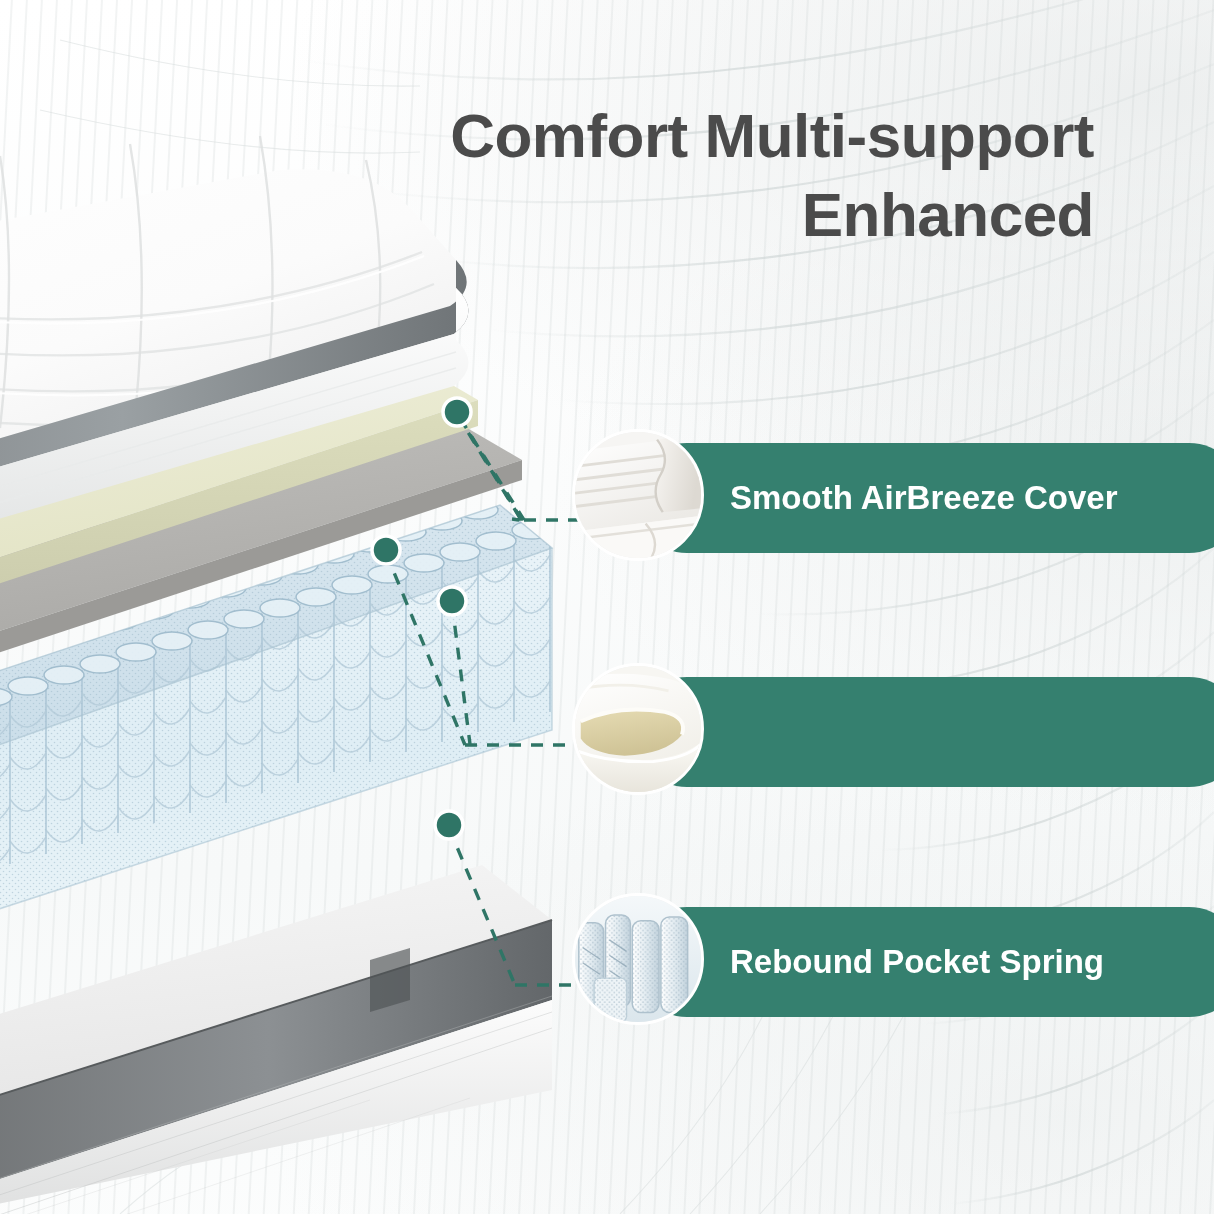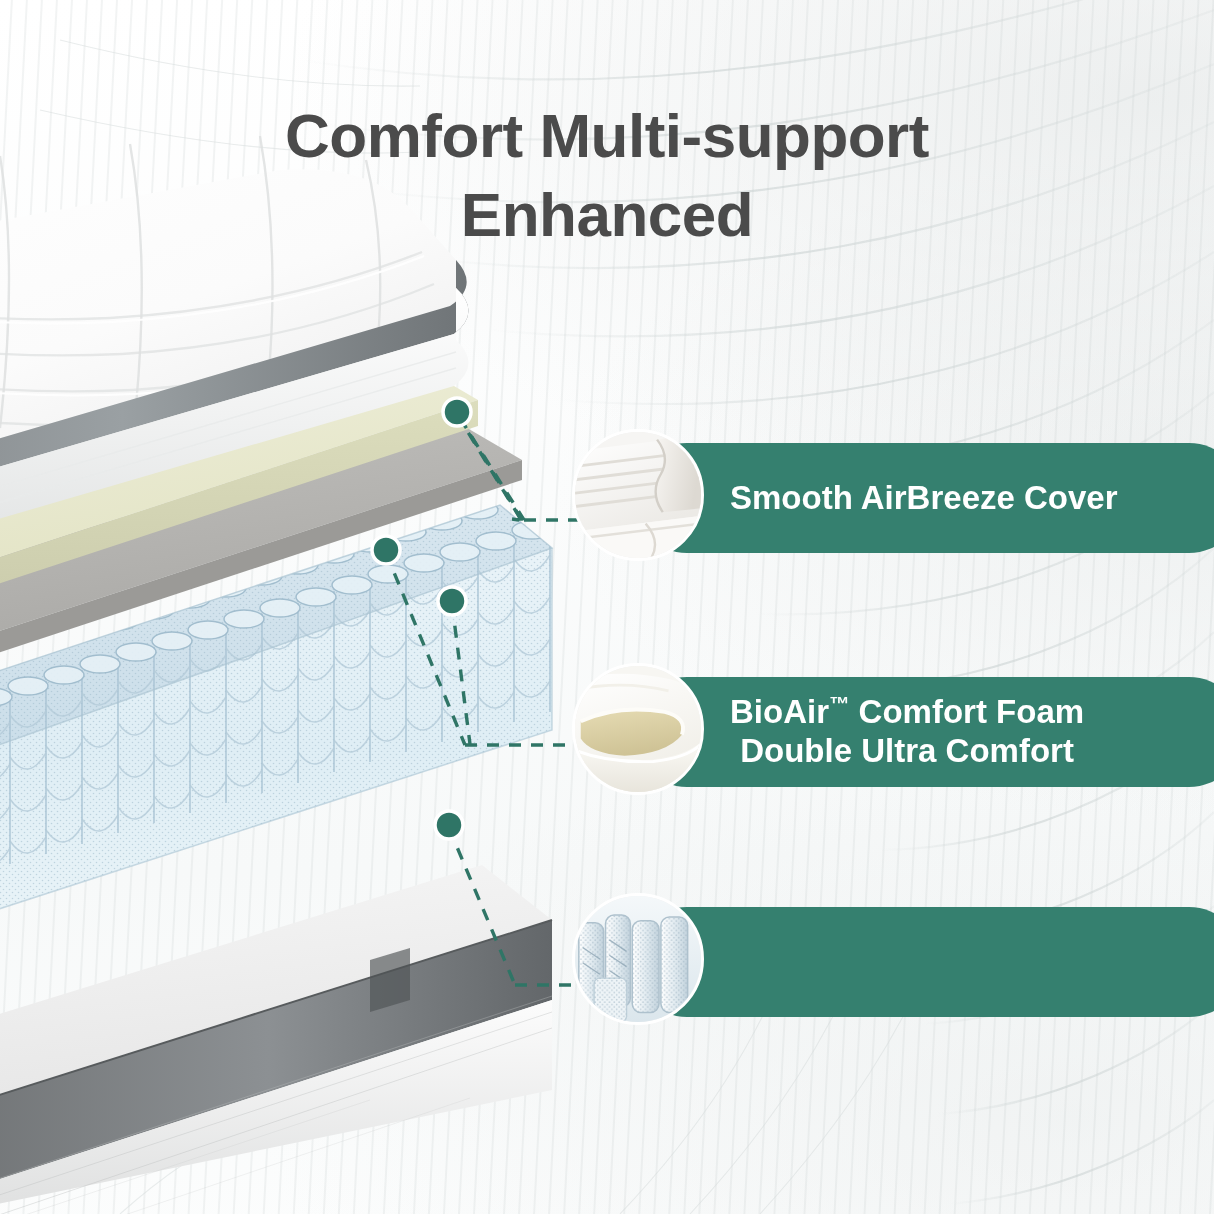--- a/index.html
+++ b/index.html
@@ -32,21 +32,21 @@
         rgba(204,210,210,.00) 15px);
     transform:rotate(-3deg);
     opacity:.75;
   }
   #bg-waves{ position:absolute; inset:0; opacity:.8; }
   #bg-waves svg{ width:100%; height:100%; display:block; }
 
   
   #title{
     position:absolute; left:0; right:0; top:96px;
-    text-align:center; z-index:20;
+    text-align:right; z-index:20;
     color:#4b4b4b;
     font-size:62px; font-weight:bold;
     line-height:1.28; letter-spacing:-0.5px;
     padding:0 120px;
   }
   #title .l2{ display:block; }
 
   
   #mattress{ position:absolute; left:-190px; top:300px; width:790px; height:920px; z-index:10; }
   #mattress svg{ width:100%; height:100%; display:block; overflow:visible; }
@@ -77,21 +77,20 @@
   }
   .badge .thumb svg{ width:100%; height:100%; display:block; }
   .badge .txt{
     position:relative; z-index:3;
     margin-left:26px;
     color:#ffffff;
     font-size:33px; font-weight:bold;
     line-height:1.17;
     white-space:nowrap;
     padding-right:40px;
-    text-align:center;
   }
   .badge .txt .ln{ display:block; }
   .tm{ font-size:.62em; vertical-align:super; line-height:0; }
 
   #badge-1{ left:572px; top:438px; }
   #badge-1 .pill{ width:612px; }
   #badge-2{ left:572px; top:672px; }
   #badge-2 .pill{ width:612px; }
   #badge-3{ left:572px; top:902px; }
   #badge-3 .pill{ width:612px; }
@@ -525,24 +524,20 @@
       </defs>
       <rect width="132" height="132" fill="#f7f6f2"></rect>
       <path d="M-6,14 Q50,2 100,14 Q136,24 132,50 L132,132 L-6,132 Z" fill="url(#t2a)"></path>
       <path d="M6,58 Q44,40 94,48 Q118,54 112,72 Q96,92 52,94 Q16,92 6,76 Z" fill="url(#t2b)"></path>
       <path d="M6,58 Q44,40 94,48 Q118,54 112,72" fill="none" stroke="#fdfcf8" stroke-width="4"></path>
       <path d="M-6,84 Q30,100 80,98 Q116,94 132,80 L132,132 L-6,132 Z" fill="url(#t2c)"></path>
       <path d="M-6,86 Q32,102 82,100 Q118,96 132,82" fill="none" stroke="#ffffff" stroke-width="3"></path>
       <path d="M-6,26 Q48,14 98,26" fill="none" stroke="#f2f0e9" stroke-width="3"></path>
     </svg>
   </div>
-  <div class="txt">
-    <span class="ln"><span>BioAir</span><span class="tm">™</span><span> Comfort Foam</span></span>
-    <span class="ln">Double Ultra Comfort</span>
-  </div>
 </div>
 
 <div class="badge" id="badge-3">
   <div class="pill"></div>
   <div class="thumb">
     <svg viewBox="0 0 132 132">
       <defs>
         <linearGradient id="t3a" x1="0" y1="0" x2="0" y2="1">
           <stop offset="0" stop-color="#f4f8fa"></stop>
             <stop offset="1" stop-color="#dbe6ec"></stop>
@@ -576,14 +571,15 @@
       </g>
       <g stroke="#8fa6b5" stroke-width="1.4" fill="none" opacity=".8">
         <path d="M36,46 L54,58 M36,62 L54,74 M36,78 L54,90"></path>
         <path d="M8,54 L26,66 M8,70 L26,82"></path>
       </g>
       <rect x="20" y="86" width="34" height="46" rx="6" fill="#eef4f7" stroke="#bfd0da" stroke-width="1.5"></rect>
       <rect x="20" y="86" width="34" height="46" rx="6" fill="url(#t3mesh)"></rect>
     </svg>
   </div>
   <div class="txt">
+    <span class="ln">Rebound Pocket Spring</span>
   </div>
 </div>
 
 </body></html>

